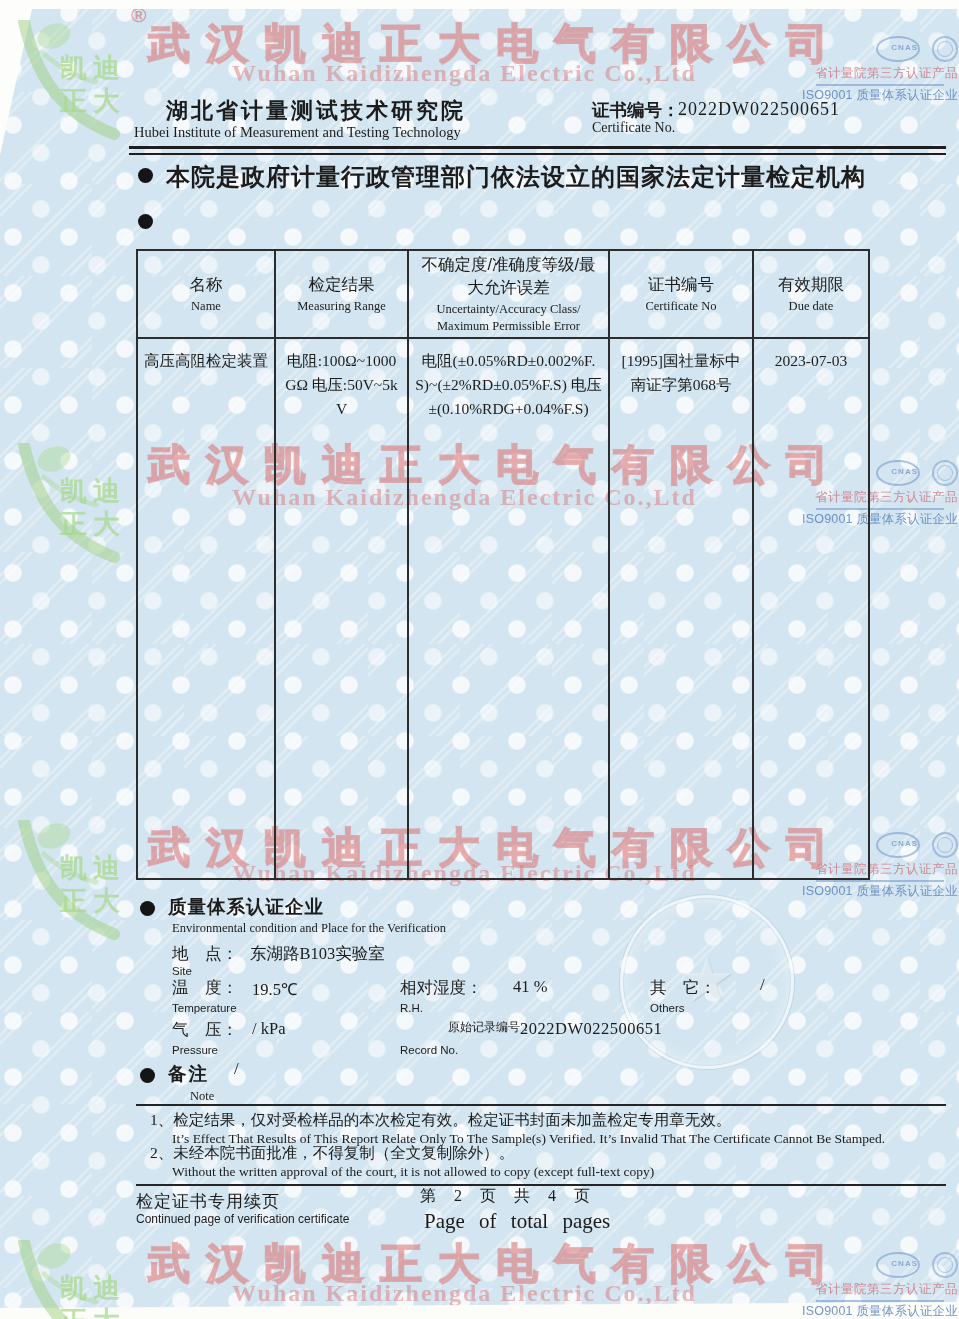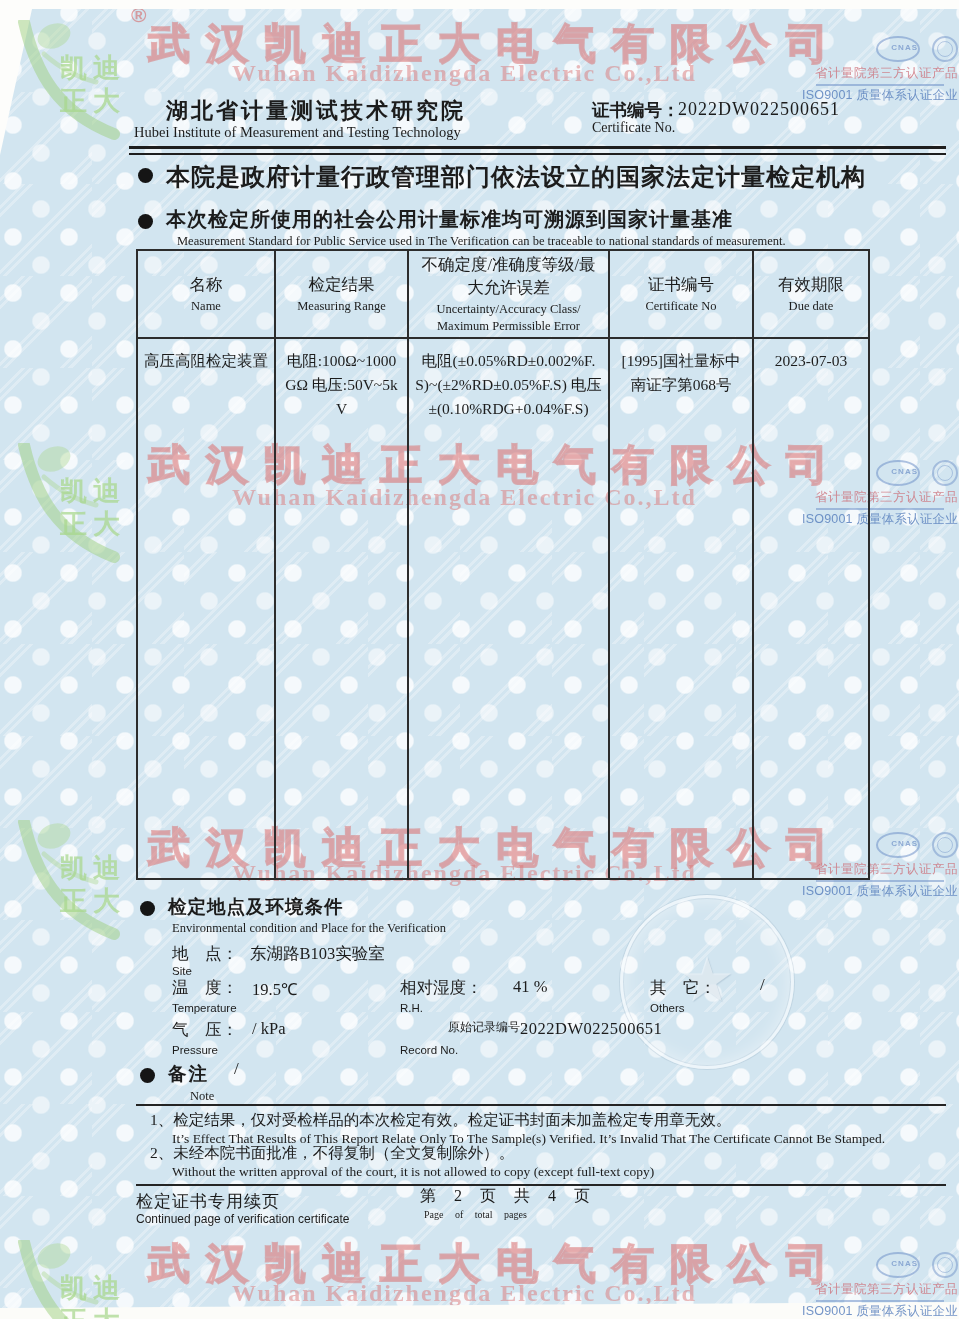--- a/index.html
+++ b/index.html
@@ -65,21 +65,21 @@
   .hr-line { position:absolute; left:136px; width:810px; border-top:2px solid #242424; z-index:5; }
 
   table.std { position:absolute; left:136px; top:249px; width:732px; height:631px; z-index:5;
     border-collapse:collapse; table-layout:fixed; }
   table.std td { border:2px solid #2c2c2c; text-align:center; padding:2px 6px; overflow:hidden; }
   td.t-title { height:40px; }
   tr.hdr td { height:82px; }
   tr.data td { vertical-align:top; padding-top:10px; font-family:"Liberation Serif", serif; font-size:15.5px; line-height:24px; word-break:break-all; }
   .tt-cn { font-size:18px; font-weight:bold; }
   .tt-en { font-size:12.5px; font-family:"Liberation Serif", serif; }
-  .h-cn { font-size:16.5px; font-family:Liberation Serif, serif; line-height:23px; }
+  .h-cn { font-size:16.5px; font-family:Liberation Sans, sans-serif; line-height:23px; }
   .h-en { font-size:12.5px; font-family:"Liberation Serif", serif; line-height:17px; margin-top:2px; }
 
   .seal { position:absolute; left:620px; top:895px; width:168px; height:168px; border-radius:50%; z-index:2;
     border:3px solid rgba(246,251,253,.72);
     box-shadow:0 0 0 1px rgba(150,175,195,.28), inset 0 0 0 1px rgba(150,175,195,.22), inset 0 0 20px rgba(255,255,255,.5); }
   .seal .star { position:absolute; left:50%; top:50%; transform:translate(-50%,-54%); font-size:62px;
     color:rgba(243,249,252,.6); text-shadow:1px 1px 1px rgba(140,165,185,.35); }
 
   .lbl-en-sans { font-size:11.5px; font-family:"Liberation Sans", sans-serif; }
 </style>
@@ -169,22 +169,20 @@
   <div class="ink en-serif" style="left:134px; top:124px; font-size:14.5px;">Hubei Institute of Measurement and Testing Technology</div>
   <div class="ink cn-head" style="left:592px; top:98px; font-size:17.5px;">证书编号：</div>
   <div class="ink en-serif" style="left:678px; top:99px; font-size:18px; letter-spacing:1px;">2022DW022500651</div>
   <div class="ink en-serif" style="left:592px; top:120px; font-size:14px;">Certificate No.</div>
   <div class="dbl-rule"></div>
 
   <span class="bullet" style="left:138px; top:168px;"></span>
   <div class="ink cn-head" style="left:166px; top:161px; font-size:24px; letter-spacing:1px;">本院是政府计量行政管理部门依法设立的国家法定计量检定机构</div>
 
   <span class="bullet" style="left:138px; top:214px;"></span>
-  <div class="ink cn-head" style="left:166px; top:206px; font-size:20px; letter-spacing:1px;">本次检定所使用的社会公用计量标准均可溯源到国家计量基准</div>
-  <div class="ink en-serif" style="left:177px; top:234px; font-size:12.5px;">Measurement Standard for Public Service used in The Verification can be traceable to national standards of measurement.</div>
 
   <table class="std">
     <colgroup>
       <col style="width:138px">
         <col style="width:133px">
         <col style="width:201px">
         <col style="width:144px">
         <col style="width:116px">
     </colgroup>
     <tbody>
@@ -214,21 +212,21 @@
       <td>高压高阻检定装置</td>
       <td>电阻:100Ω~1000GΩ 电压:50V~5kV</td>
       <td>电阻(±0.05%RD±0.002%F.S)~(±2%RD±0.05%F.S) 电压±(0.10%RDG+0.04%F.S)</td>
       <td>[1995]国社量标中南证字第068号</td>
       <td>2023-07-03</td>
     </tr>
   </tbody>
     </table>
 
   <span class="bullet" style="left:140px; top:901px;"></span>
-  <div class="ink cn-head" style="left:168px; top:894px; font-size:18.5px; letter-spacing:1px;">检定地点及环境条件</div>
+  <div class="ink cn-head" style="left:168px; top:894px; font-size:18.5px; letter-spacing:1px;">质量体系认证企业</div>
   <div class="ink en-serif" style="left:172px; top:921px; font-size:12.5px;">Environmental condition and Place for the Verification</div>
 
   <div class="ink cn-serif" style="left:172px; top:943px; font-size:16.5px;">地　点：</div>
   <div class="ink cn-serif" style="left:250px; top:943px; font-size:16.5px;">东湖路B103实验室</div>
   <div class="ink lbl-en-sans" style="left:172px; top:965px;">Site</div>
 
   <div class="ink cn-serif" style="left:172px; top:977px; font-size:16.5px;">温　度：</div>
   <div class="ink en-serif" style="left:252px; top:977px; font-size:16.5px;">19.5℃</div>
   <div class="ink lbl-en-sans" style="left:172px; top:1002px;">Temperature</div>
 
@@ -256,14 +254,14 @@
 
   <div class="ink cn-serif" style="left:150px; top:1110px; font-size:15.5px;">1、检定结果，仅对受检样品的本次检定有效。检定证书封面未加盖检定专用章无效。</div>
   <div class="ink en-serif" style="left:172px; top:1131px; font-size:13.5px;">It’s Effect That Results of This Report Relate Only To The Sample(s) Verified. It’s Invalid That The Certificate Cannot Be Stamped.</div>
   <div class="ink cn-serif" style="left:150px; top:1143px; font-size:15.5px;">2、未经本院书面批准，不得复制（全文复制除外）。</div>
   <div class="ink en-serif" style="left:172px; top:1164px; font-size:13.5px;text-align:right;">Without the written approval of the court, it is not allowed to copy (except full-text copy)</div>
   <div class="hr-line" style="top:1184px;"></div>
 
   <div class="ink cn-serif" style="left:136px; top:1190px; font-size:17px; letter-spacing:1px;">检定证书专用续页</div>
   <div class="ink lbl-en-sans" style="left:136px; top:1212px; font-size:12px;">Continued page of verification certificate</div>
   <div class="ink cn-serif" style="left:420px; top:1186px; font-size:16px; word-spacing:6px; letter-spacing:4px;">第 2 页 共 4 页</div>
-  <div class="ink en-serif" style="left:424px; top:1209px; font-size:10px; word-spacing:9px;">Page of   total pages</div>
+  <div class="ink en-serif" style="left:424px; top:1209px; font-size:21px; word-spacing:9px;">Page of   total pages</div>
 </div>
 
 </body></html>

